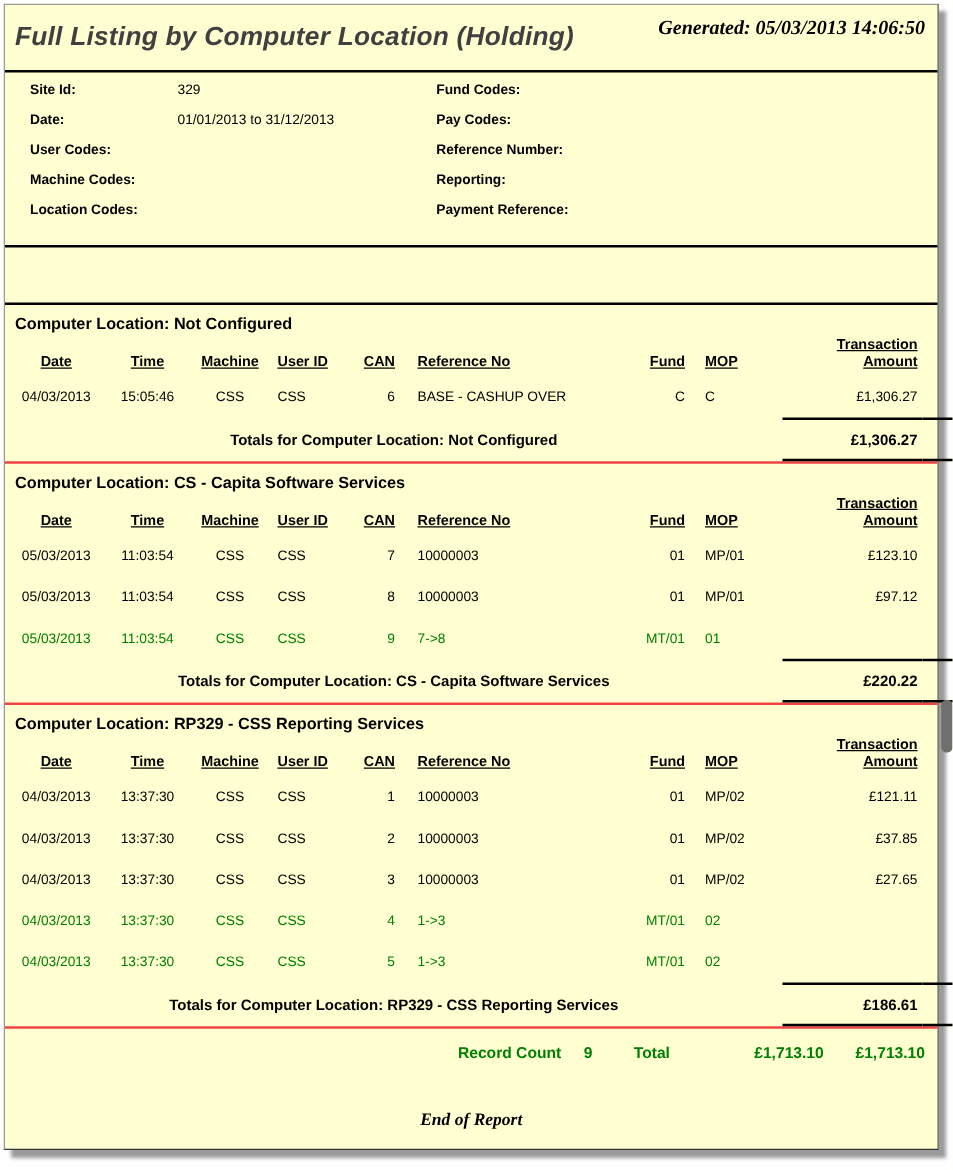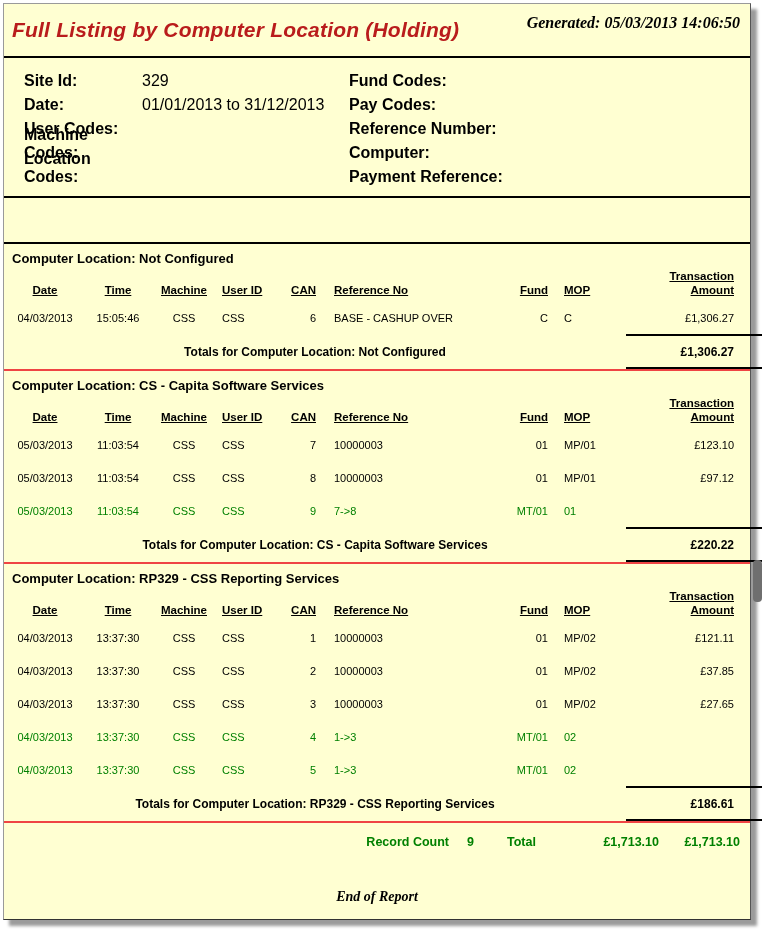--- a/index.html
+++ b/index.html
@@ -26,38 +26,38 @@
     width: 9px; height: 42px;
     background: #6f6f6f; border-radius: 4px;
   }
   
   .titlebar {
     height: 52px; border-bottom: 2px solid #000;
     display: flex; align-items: center; justify-content: space-between;
     padding: 0 10px 0 8px;
   }
   .report-title {
-    color: #b91c1c; font-size: 21px; font-weight: bold; font-style: italic;
+    color: #404040; font-size: 21px; font-weight: bold; font-style: italic;
     letter-spacing: 0.2px;
   }
   .generated {
     font-family: "Liberation Serif", serif;
     font-size: 16px; font-weight: bold; font-style: italic;
     margin-top: -14px;
   }
   
   .criteria {
     border-bottom: 2px solid #000;
     padding: 8px 0 10px;
     display: flex;
   }
   .crit-col { display: flex; flex-direction: column; }
   .crit-col.left  { width: 345px; }
   .crit-col.right { flex: 1; }
-  .crit-row { display: flex; height: 24px; align-items: flex-end; font-size: 16px; }
+  .crit-row { display: flex; height: 24px; align-items: flex-start; font-size: 11px; }
   .crit-row .lbl { font-weight: bold; }
   .crit-col.left  .lbl { margin-left: 20px; width: 118px; }
   .crit-col.left  .val { }
   .crit-col.right .lbl { margin-left: 0; width: 170px; }
   .blank-band { height: 44px; border-bottom: 2px solid #000; }
   
   .section { border-bottom: 2px solid #ef4444; }
   .section-title { font-size: 13px; font-weight: bold; padding: 7px 8px 1px; }
   table.listing {
     width: 100%; border-collapse: collapse; table-layout: fixed;
@@ -147,21 +147,21 @@
         </div>
         <div class="crit-row">
           <span class="lbl">Pay Codes:</span>
           <span class="val"></span>
         </div>
         <div class="crit-row">
           <span class="lbl">Reference Number:</span>
           <span class="val"></span>
         </div>
         <div class="crit-row">
-          <span class="lbl">Computer:</span>
+          <span class="lbl">Reporting:</span>
           <span class="val"></span>
         </div>
         <div class="crit-row">
           <span class="lbl">Payment Reference:</span>
           <span class="val"></span>
         </div>
       </div>
     </div>
 
     <div class="blank-band"></div>

